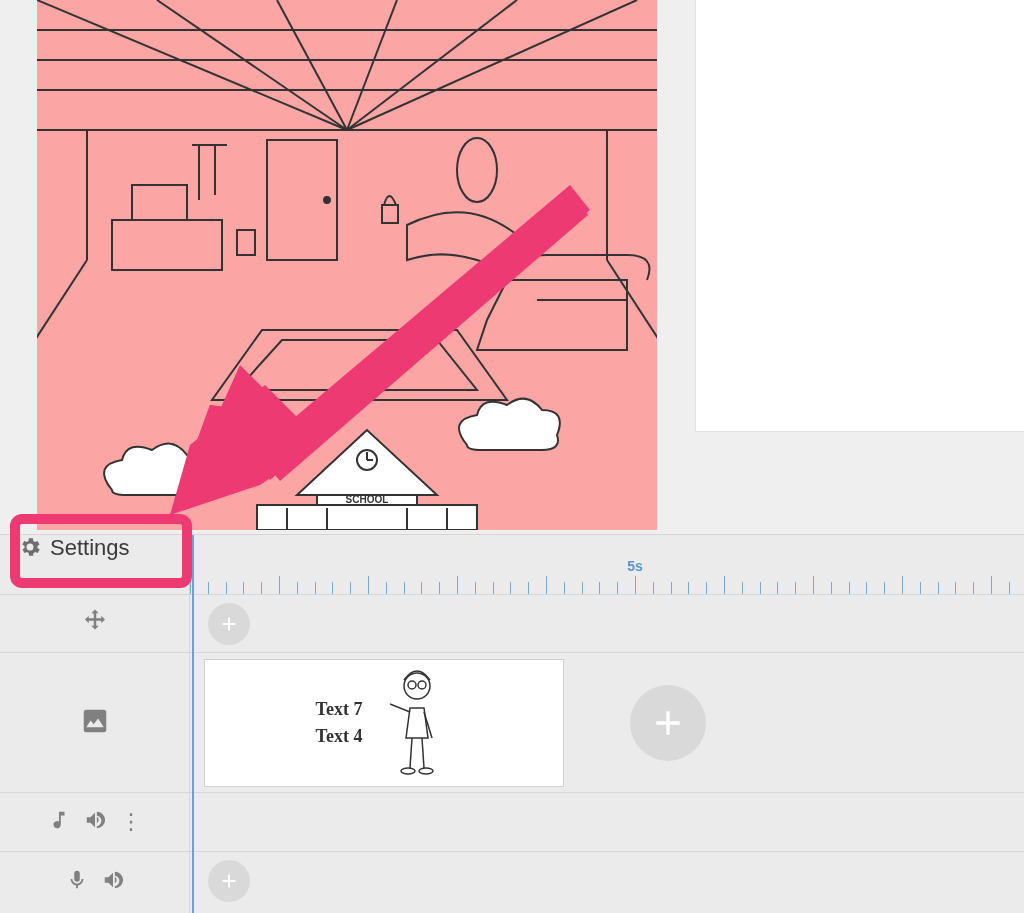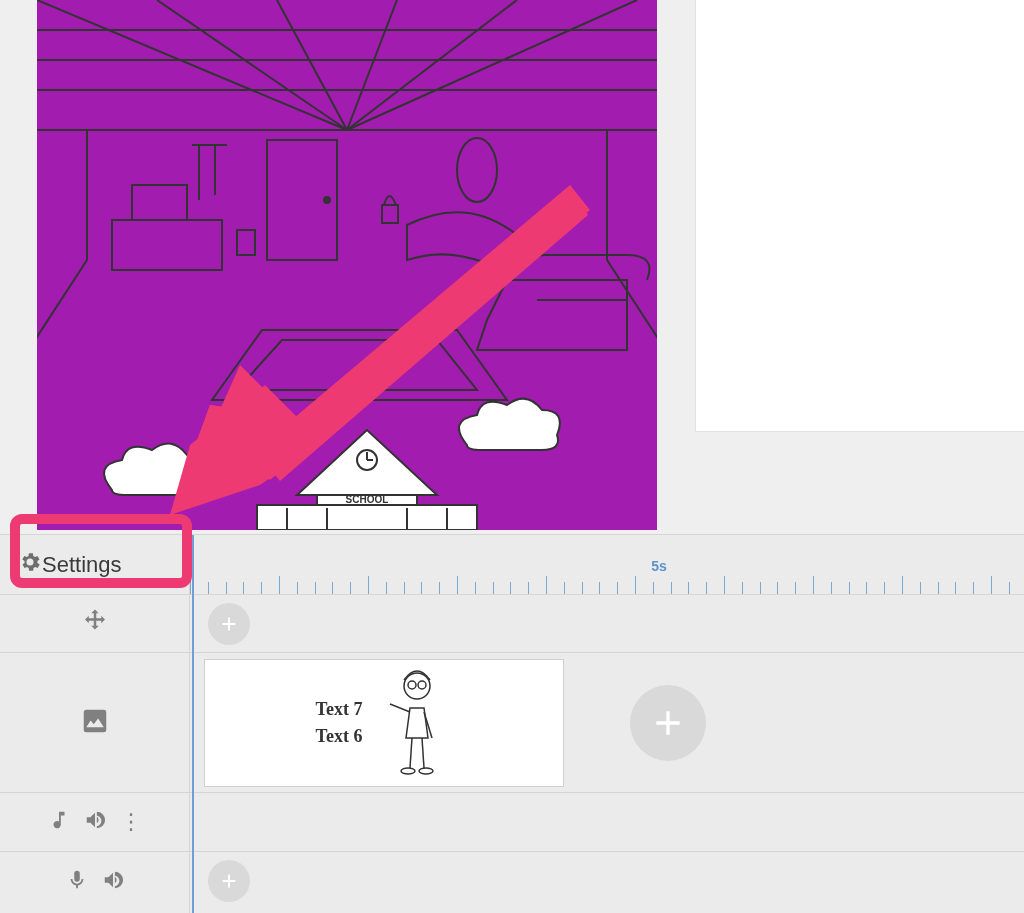--- a/index.html
+++ b/index.html
@@ -9,21 +9,21 @@
   .canvas-area {
     position: absolute;
     left: 0; top: 0;
     width: 1024px; height: 535px;
     background: #efefef;
   }
   .scene-frame {
     position: absolute;
     left: 37px; top: 0;
     width: 620px; height: 530px;
-    background: #a21caf;
+    background: #fca5a5;
     overflow: hidden;
   }
   .side-panel {
     position: absolute;
     left: 695px; top: 0;
     width: 329px; height: 432px;
     background: #fff;
     border-left: 1px solid #e2e2e2;
     border-bottom: 1px solid #e2e2e2;
   }
@@ -74,23 +74,24 @@
     border-bottom: 1px solid #d5d5d5;
   }
   .row-h1 { height: 60px; }      
   .row-h2 { height: 58px; }      
   .row-h3 { height: 140px; }     
   .row-h4 { height: 59px; }      
   .row-h5 { height: 59px; border-bottom: none; } 
 
   .settings-btn {
     display: flex;
-    align-items: center;
+    align-items: flex-start;
     height: 100%;
     padding-left: 18px;
+    gap: 8px;
     color: #3a3a3a;
     font-size: 22px;
     cursor: pointer;
   }
   .gear-icon svg { width: 24px; height: 24px; fill: #6e6e6e; }
 
   .track-icon-cell {
     display:flex; align-items:center; justify-content:center;
     height:100%;
     gap: 14px;
@@ -350,36 +351,36 @@
           <div class="tick minor" style="left: 676.4px;"></div>
           <div class="tick minor" style="left: 694.2px;"></div>
           <div class="tick major" style="left: 712px;"></div>
           <div class="tick minor" style="left: 729.8px;"></div>
           <div class="tick minor" style="left: 747.6px;"></div>
           <div class="tick minor" style="left: 765.4px;"></div>
           <div class="tick minor" style="left: 783.2px;"></div>
           <div class="tick major" style="left: 801px;"></div>
           <div class="tick minor" style="left: 818.8px;"></div>
         </div>
-      <div class="ruler-label" style="left:469px;">5s</div>
+      <div class="ruler-label" style="left:445px;">5s</div>
     </div>
 
     <div class="row row-h2">
       <div class="add-circle">
         <svg viewBox="0 0 24 24">
             <path d="M19 13h-6v6h-2v-6H5v-2h6V5h2v6h6v2z"></path>
           </svg>
       </div>
     </div>
 
     <div class="row row-h3">
       <div class="clip">
         <div class="txt-col">
           <span>Text 7</span>
-          <span>Text 6</span>
+          <span>Text 4</span>
         </div>
         <svg class="prof" viewBox="0 0 70 110">
           <g stroke="#333" stroke-width="1.5" fill="#fff">
             <circle cx="35" cy="18" r="13"></circle>
             <circle cx="30" cy="17" r="4" fill="none"></circle>
             <circle cx="40" cy="17" r="4" fill="none"></circle>
             <path d="M22 12 q13 -18 26 0" fill="none"></path>
             <path d="M28 40 h14 l4 30 h-22 z"></path>
             <line x1="28" y1="44" x2="8" y2="36"></line>
             <line x1="42" y1="44" x2="50" y2="70"></line>

